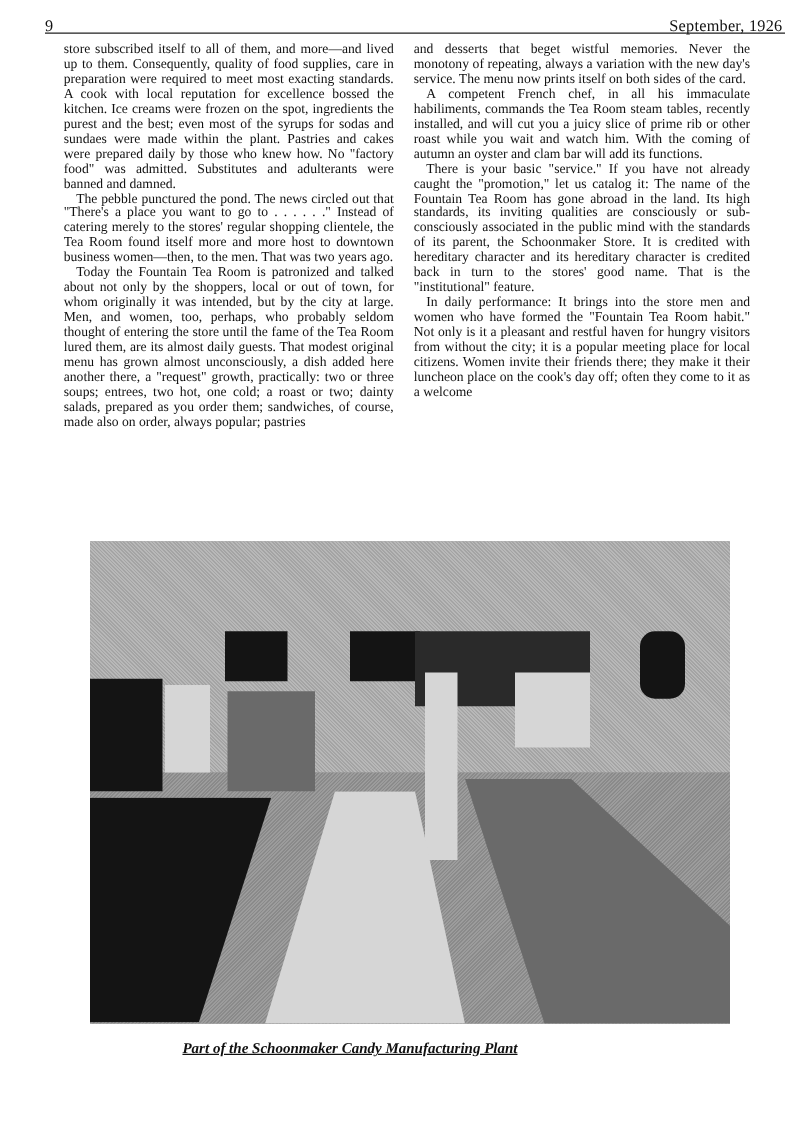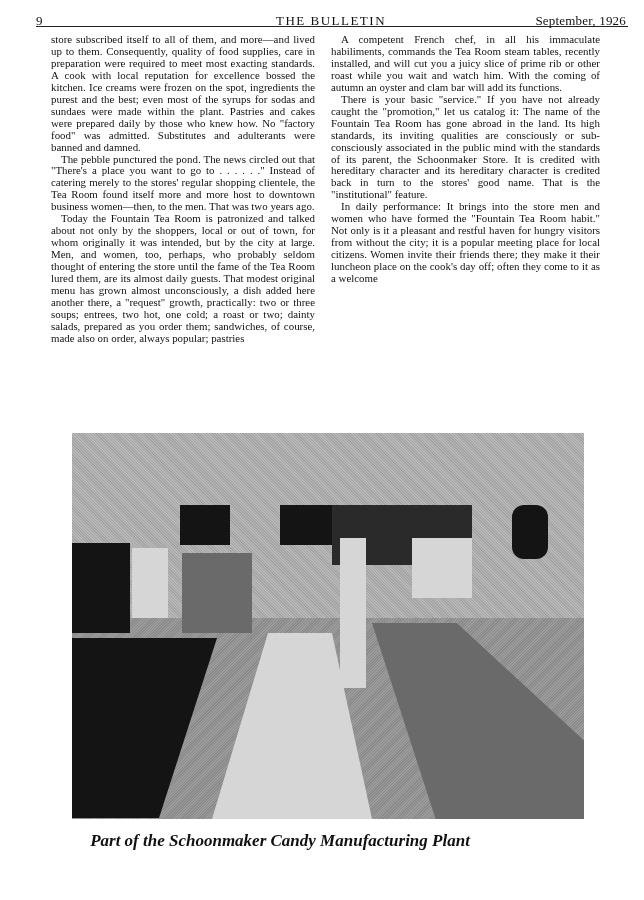--- a/index.html
+++ b/index.html
@@ -23,39 +23,39 @@
              radial-gradient(circle at 30% 30%, rgba(0,0,0,0.0) 0, rgba(0,0,0,0) 100%),
              #9a9a9a; overflow: hidden; }
   .photo .wall { position: absolute; left: 0; top: 0; width: 100%; height: 48%;
                  background: repeating-linear-gradient(45deg, #b8b8b8 0 1px, #a4a4a4 1px 2px); }
   .photo .floor { position: absolute; left: 0; top: 48%; width: 100%; height: 52%;
                   background: repeating-linear-gradient(-45deg, #8a8a8a 0 1px, #9c9c9c 1px 2px); }
   .photo .dark { position: absolute; background: #141414; }
   .photo .light { position: absolute; background: #d6d6d6; }
   .photo .mid { position: absolute; background: #6a6a6a; }
   .caption { position: absolute; left: 0; width: 560px; top: 831px; text-align: center;
-             font-size: 17px; font-style: italic; font-weight: bold; }
+             font-size: 12px; font-style: italic; font-weight: bold; text-decoration: underline; }
 </style>
 </head>
 <body>
 
 <div class="header">
   <span class="pg-num">9</span>
-  <span class="pg-title">THE BULLETIN</span>
   <span class="pg-date">September, 1926</span>
 </div>
 <div class="header-rule"></div>
 
 <div class="col col-left">
   <p class="noindent">store subscribed itself to all of them, and more—and lived up to them. Consequently, quality of food supplies, care in preparation were required to meet most exacting standards. A cook with local reputation for excellence bossed the kitchen. Ice creams were frozen on the spot, ingredients the purest and the best; even most of the syrups for sodas and sundaes were made within the plant. Pastries and cakes were prepared daily by those who knew how. No "factory food" was admitted. Substitutes and adulterants were banned and damned.</p>
   <p>The pebble punctured the pond. The news circled out that "There's a place you want to go to . . . . . ." Instead of catering merely to the stores' regular shopping clientele, the Tea Room found itself more and more host to downtown business women—then, to the men. That was two years ago.</p>
   <p>Today the Fountain Tea Room is patronized and talked about not only by the shoppers, local or out of town, for whom originally it was intended, but by the city at large. Men, and women, too, perhaps, who probably seldom thought of entering the store until the fame of the Tea Room lured them, are its almost daily guests. That modest original menu has grown almost unconsciously, a dish added here another there, a "request" growth, practically: two or three soups; entrees, two hot, one cold; a roast or two; dainty salads, prepared as you order them; sandwiches, of course, made also on order, always popular; pastries</p>
 </div>
 
 <div class="col col-right">
+  <p class="noindent">and desserts that beget wistful memories. Never the monotony of repeating, always a variation with the new day's service. The menu now prints itself on both sides of the card.</p>
   <p>A competent French chef, in all his immaculate habiliments, commands the Tea Room steam tables, recently installed, and will cut you a juicy slice of prime rib or other roast while you wait and watch him. With the coming of autumn an oyster and clam bar will add its functions.</p>
   <p>There is your basic "service." If you have not already caught the "promotion," let us catalog it: The name of the Fountain Tea Room has gone abroad in the land. Its high standards, its inviting qualities are consciously or sub-consciously associated in the public mind with the standards of its parent, the Schoonmaker Store. It is credited with hereditary character and its hereditary character is credited back in turn to the stores' good name. That is the "institutional" feature.</p>
   <p>In daily performance: It brings into the store men and women who have formed the "Fountain Tea Room habit." Not only is it a pleasant and restful haven for hungry visitors from without the city; it is a popular meeting place for local citizens. Women invite their friends there; they make it their luncheon place on the cook's day off; often they come to it as a welcome</p>
 </div>
 
 <div class="photo" title="Halftone photograph of a candy factory interior with workers at long tables">
   <div class="wall"></div>
   <div class="floor"></div>
 
   <div class="dark" style="left:108px;top:72px;width:50px;height:40px;"></div>

